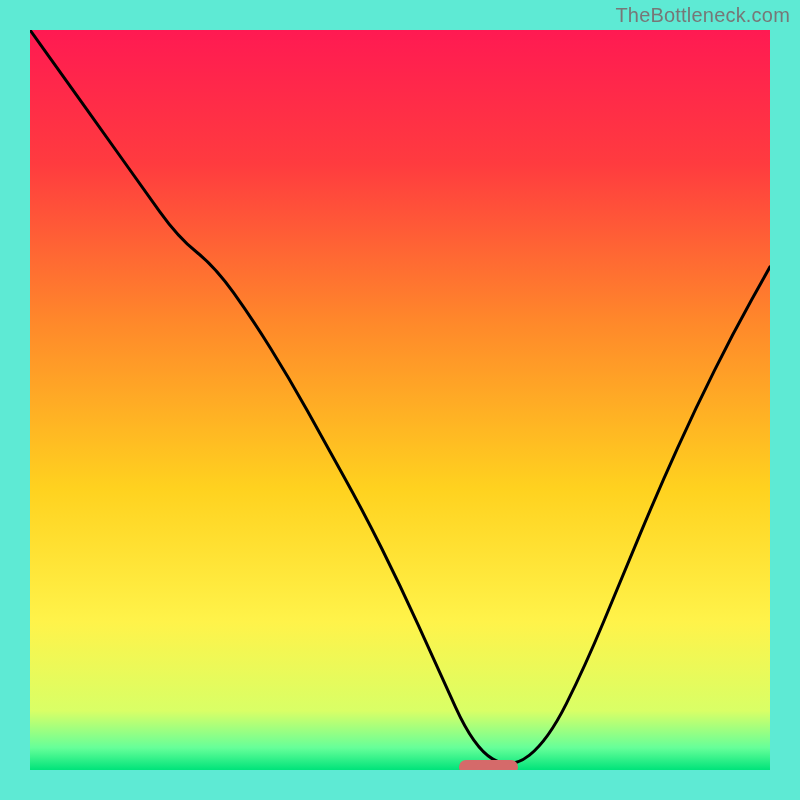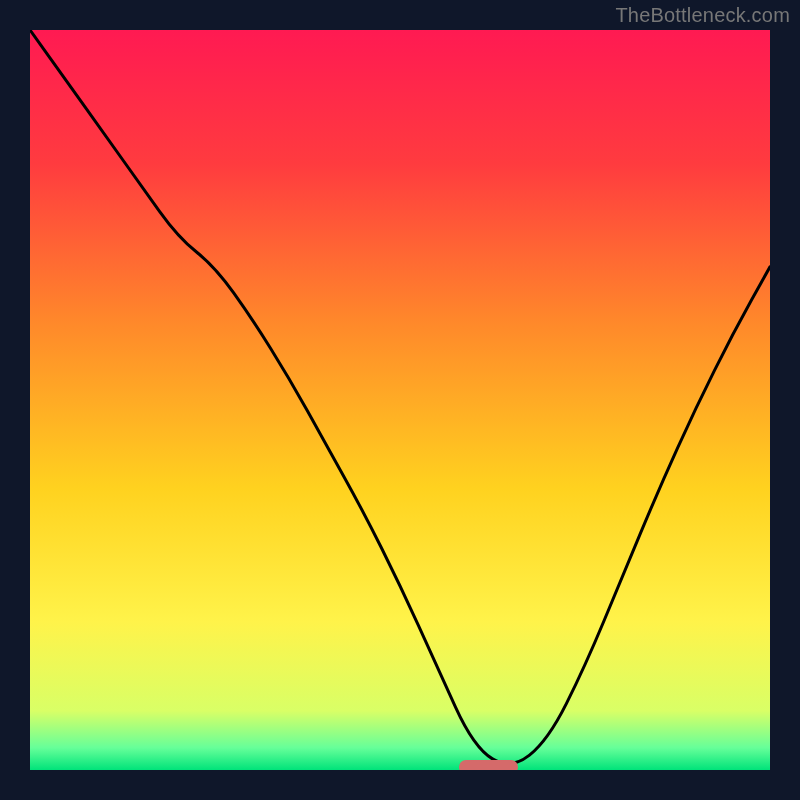--- a/index.html
+++ b/index.html
@@ -9,21 +9,21 @@
     height: 800px;
     background: #000;
     overflow: hidden;
   }
   .frame {
     position: absolute;
     left: 0;
     top: 0;
     width: 800px;
     height: 800px;
-    background: #0f172a;
+    background: #5eead4;
   }
   .plot {
     position: absolute;
     left: 30px;
     top: 30px;
     width: 740px;
     height: 740px;
     overflow: hidden;
   }
   .gradient {

